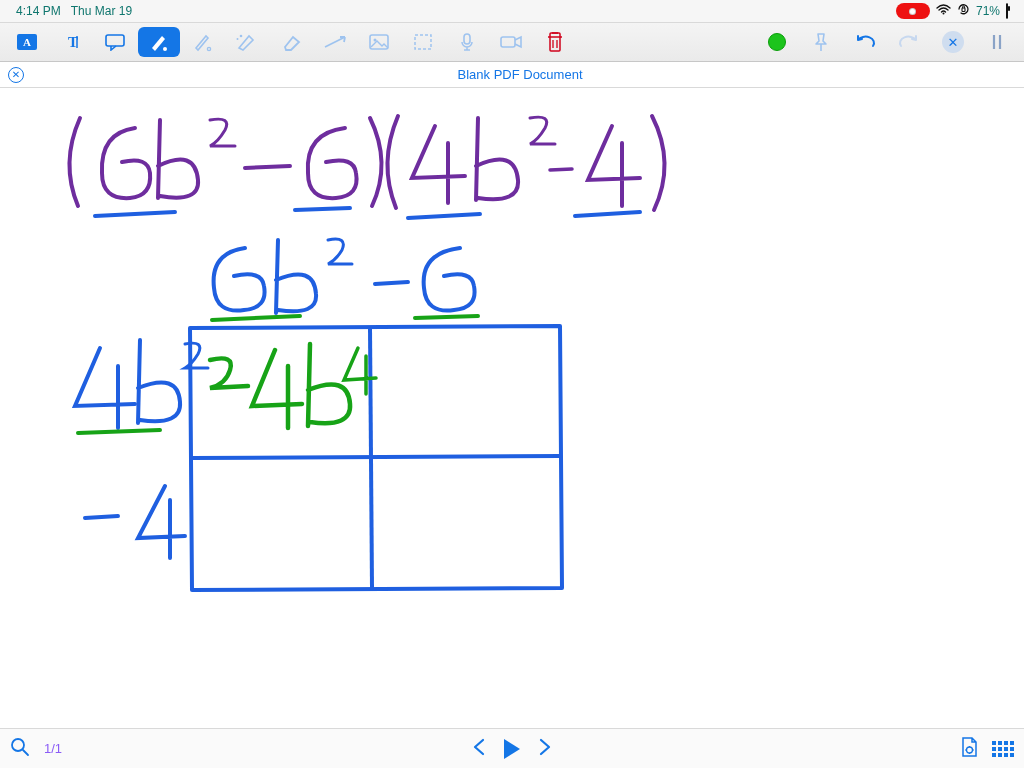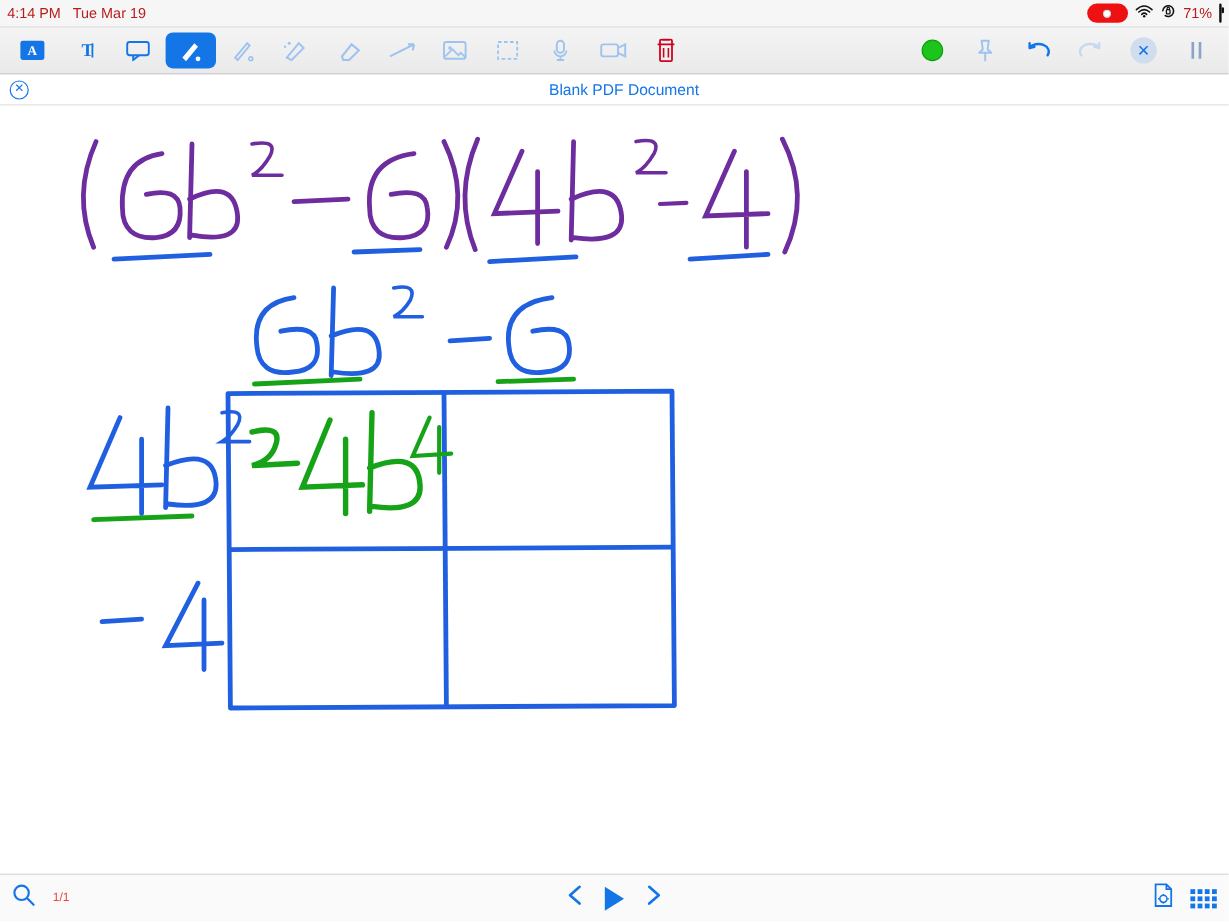--- a/index.html
+++ b/index.html
@@ -1,19 +1,19 @@
 <!DOCTYPE html>
 <html><head>
 <meta charset="utf-8">
 <style>
 * { margin: 0; padding: 0; box-sizing: border-box; }
 body { width: 1024px; height: 768px; font-family: -apple-system, "Helvetica Neue", sans-serif; background: #fff; overflow: hidden; position: relative; }
 
 
-.status-bar { height: 22px; background: #f6f6f6; display: flex; align-items: center; padding: 0 6px; font-size: 12px; color: #b91c1c; }
+.status-bar { height: 22px; background: #f6f6f6; display: flex; align-items: center; padding: 0 16px; font-size: 12px; color: #0f766e; }
 .status-left { display: flex; gap: 10px; }
 .status-right { margin-left: auto; display: flex; align-items: center; gap: 6px; }
 .rec-pill { width: 34px; height: 16px; background: #e11; border-radius: 10px; display: flex; align-items: center; justify-content: center; }
 .rec-dot { width: 7px; height: 7px; background: #fff; border-radius: 50%; border: 1px solid rgba(0,0,0,.2);}
 .batt-shell { width: 22px; height: 11px; border: 1px solid #111; border-radius: 2px; position: relative; }
 .batt-shell:after { content:""; position:absolute; right:-3px; top:2px; width:2px; height:5px; background:#111; border-radius:1px;}
 .batt-fill { position:absolute; left:1px; top:1px; bottom:1px; width:70%; background:#111; border-radius:1px;}
 
 
 .toolbar { height: 40px; background: linear-gradient(#f4f4f4,#eaeaea); border-top:1px solid #d9d9d9; border-bottom:1px solid #c7c7c7; display:flex; align-items:center; padding:0 6px; gap:2px;}
@@ -29,34 +29,34 @@
 .titlebar .close { width:16px;height:16px;border:1.5px solid #1476e6;border-radius:50%;display:flex;align-items:center;justify-content:center;font-size:10px;line-height:1;}
 .titlebar .title { margin:0 auto; font-weight:500;text-align:right;}
 
 
 .canvas { position:absolute; left:0; right:0; top:88px; bottom:40px; background:#fff; }
 .canvas svg { width:100%; height:100%; }
 
 
 .bottombar { position:absolute; left:0;right:0;bottom:0;height:40px; border-top:1px solid #d9d9d9; background:#fafafa; display:flex; align-items:center; padding:0 10px; gap:14px;}
 .bottombar .mag { color:#1476e6; }
-.bottombar .page { font-size:10px; color:#ef4444; }
+.bottombar .page { font-size:13px; color:#8b5cf6; }
 .nav { position:absolute; left:50%; transform:translateX(-50%); display:flex; align-items:center; gap:18px; color:#1476e6; }
 .bottombar .right { margin-left:auto; display:flex; align-items:center; gap:14px; color:#1476e6;}
 .play { width:0;height:0;border-left:16px solid #1476e6;border-top:10px solid transparent;border-bottom:10px solid transparent;}
 .grid9 { display:grid; grid-template-columns:repeat(4,4px); grid-template-rows:repeat(3,4px); gap:2px;}
 .grid9 span{background:#1476e6;width:4px;height:4px;}
 </style>
 </head>
 <body>
 
 <div class="status-bar">
   <div class="status-left">
     <span>4:14 PM</span>
-    <span>Tue Mar 19</span>
+    <span>Thu Mar 19</span>
   </div>
   <div class="status-right">
     <span class="rec-pill">
         <span class="rec-dot"></span>
       </span>
     <span>
       <svg width="15" height="11" viewBox="0 0 15 11">
           <path d="M1 4 Q7.5 -2 14 4 M3 6 Q7.5 2 12 6 M5.5 8 Q7.5 6 9.5 8" stroke="#111" stroke-width="1.3" fill="none" stroke-linecap="round"></path>
           <circle cx="7.5" cy="9.5" r="1" fill="#111"></circle>
         </svg>

